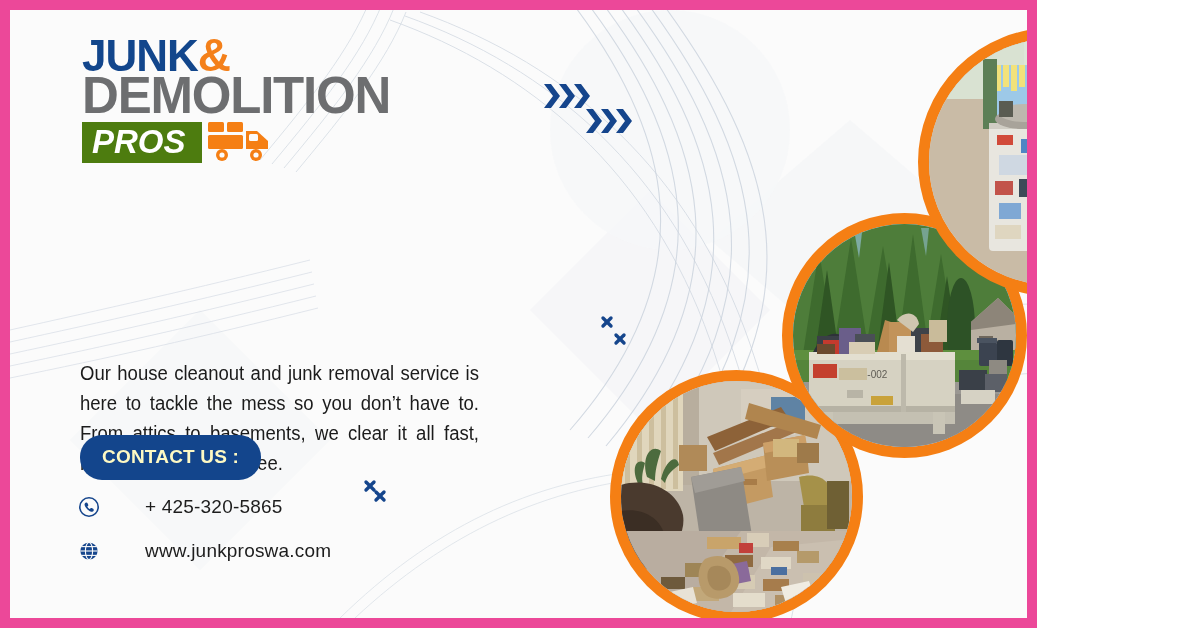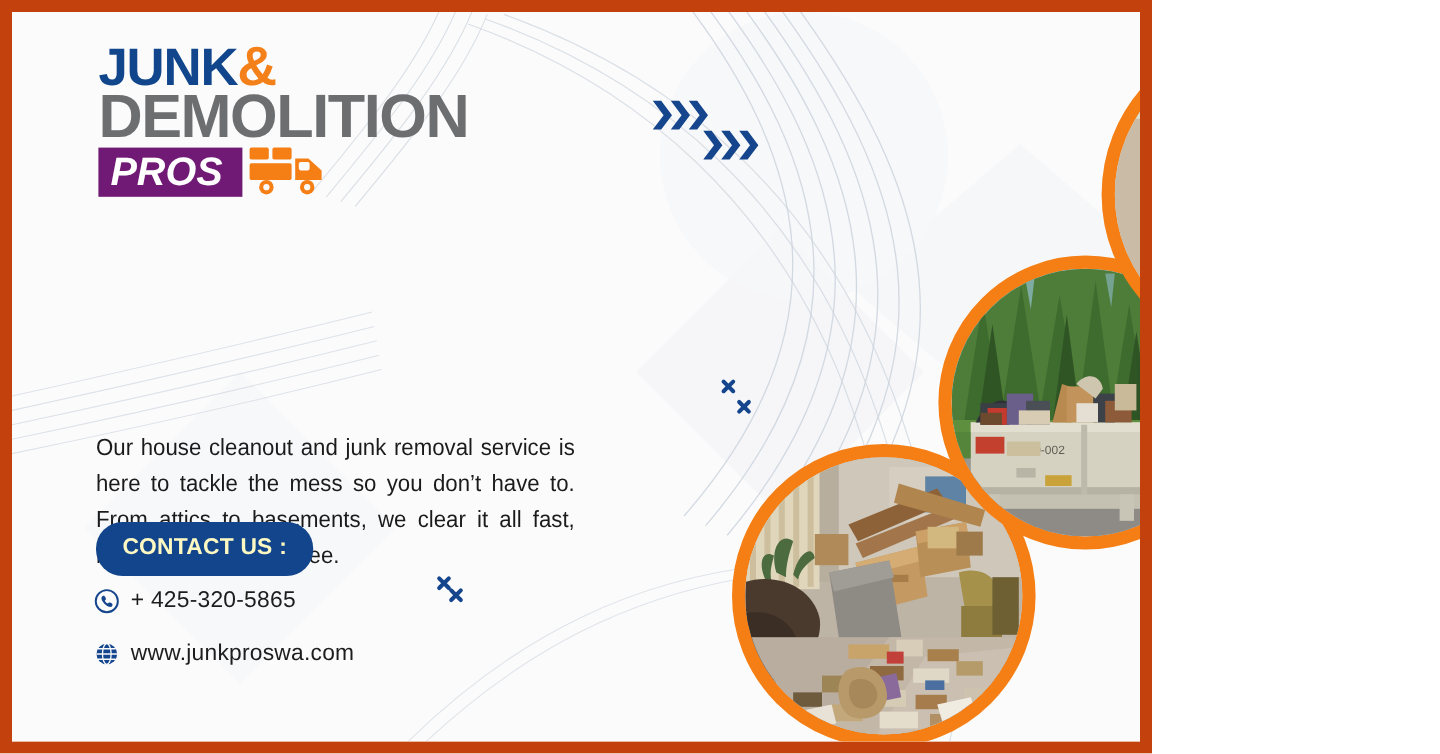--- a/index.html
+++ b/index.html
@@ -2,24 +2,24 @@
 <html><head>
 <meta charset="utf-8">
 <style>
   html, body {
     margin: 0;
     padding: 0;
     background: #ffffff;
   }
   .banner {
     position: relative;
-    width: 960px;
+    width: 1037px;
     height: 628px;
     box-sizing: border-box;
-    border: 10px solid #c2410c;
+    border: 10px solid #ec4899;
     background: #fbfbfb;
     overflow: hidden;
     font-family: "Liberation Sans", sans-serif;
   }
   .bg-layer {
     position: absolute;
     inset: 0;
     overflow: hidden;
     pointer-events: none;
   }
@@ -50,21 +50,21 @@
     letter-spacing: -1.2px;
     color: #6d6e70;
     white-space: nowrap;
   }
   .logo-row3 {
     display: flex;
     align-items: center;
     margin-top: 3px;
   }
   .logo-pros-bar {
-    background: #701a75;
+    background: #4d7c0f;
     padding: 3px 16px 5px 10px;
     display: inline-block;
   }
   .logo-pros-text {
     font-family: "Liberation Sans", sans-serif;
     font-weight: bold;
     font-style: italic;
     font-size: 33px;
     line-height: 33px;
     color: #ffffff;
@@ -126,23 +126,24 @@
     cursor: pointer;
   }
   .contact-list {
     position: absolute;
     left: 68px;
     top: 480px;
     width: 340px;
   }
   .contact-item {
     display: flex;
-    align-items: flex-start;
+    align-items: center;
     height: 34px;
     margin-bottom: 10px;
+    gap: 36px;
   }
   .contact-icon {
     width: 22px;
     height: 22px;
     margin-right: 9px;
     flex: 0 0 22px;
     display: block;
   }
   .contact-text {
     font-family: "Liberation Sans", sans-serif;

